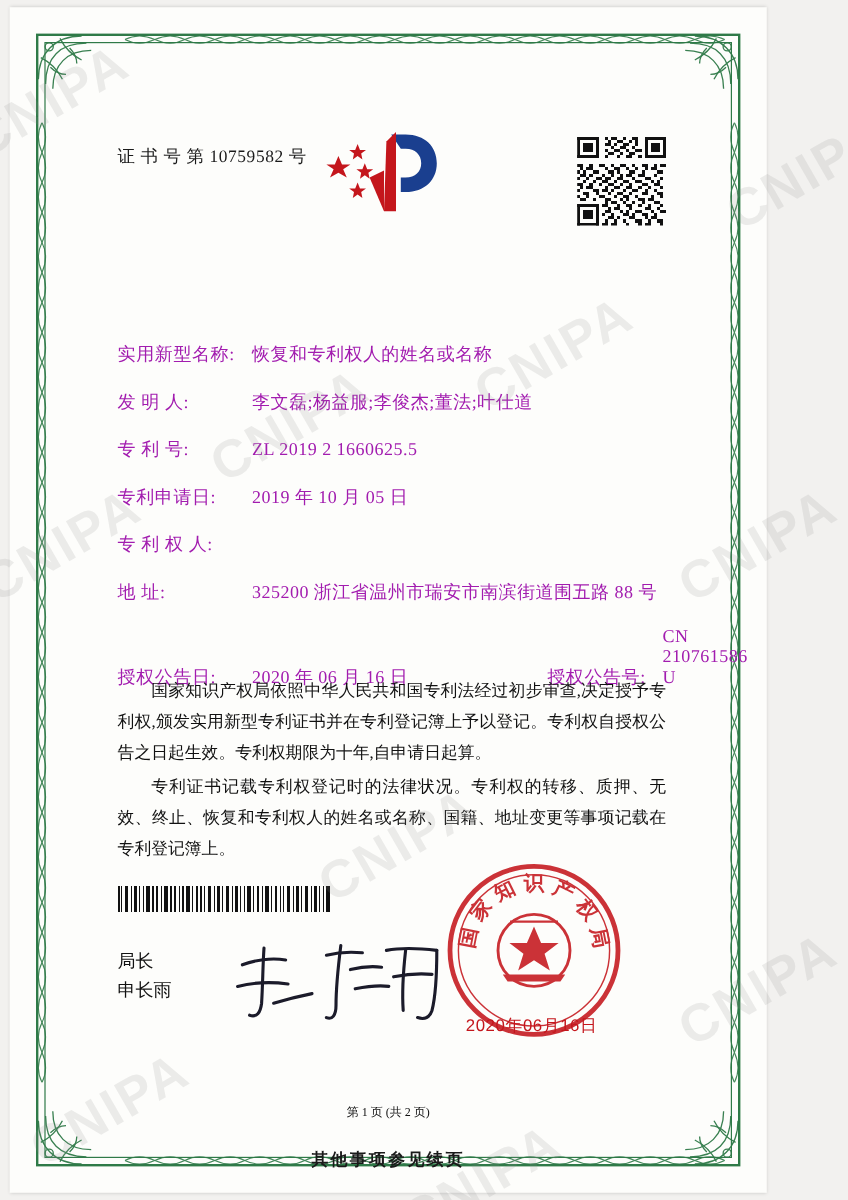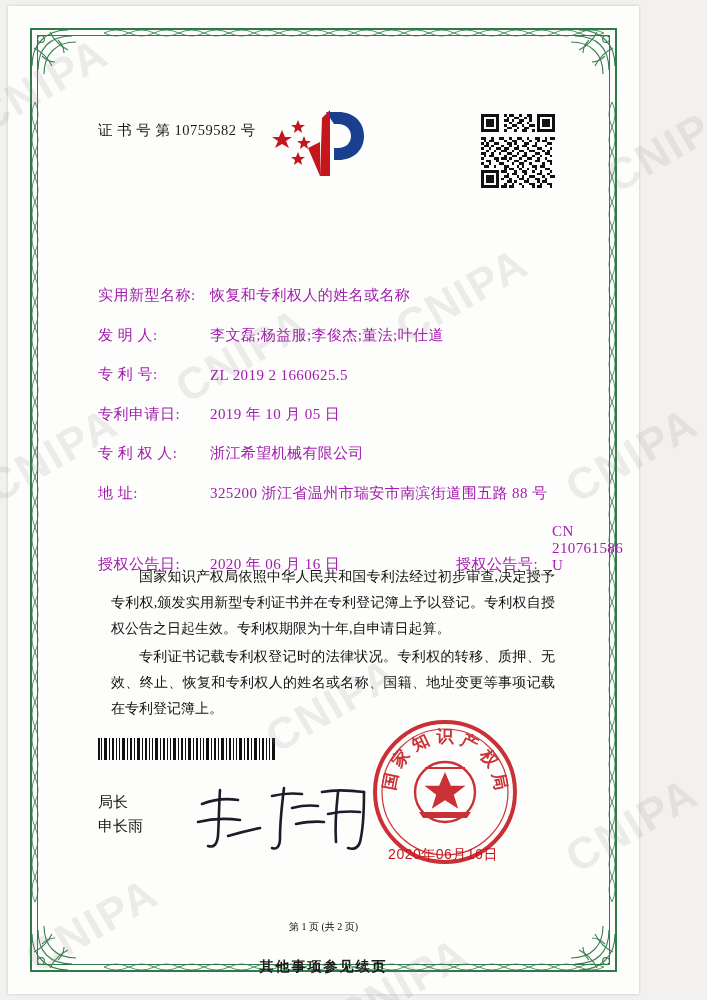--- a/index.html
+++ b/index.html
@@ -165,21 +165,21 @@
     position: absolute;
     left: 30px;
     right: 24px;
     top: 498px;
     font-size: 14px;
     line-height: 26px;
     color: #111;
     text-align: justify;
   }
   .paras p {
-    margin: 0 0 2px 13px;
+    margin: 0 0 2px 0;
     text-indent: 28px;
   }
 
   .barcode {
     position: absolute;
     left: 30px;
     top: 672px;
     height: 22px;
     width: 178px;
   }
@@ -547,21 +547,20 @@
         <div class="fval">ZL 2019 2 1660625.5</div>
       </div>
 
       <div class="frow">
         <div class="flabel">专利申请日:</div>
         <div class="fval">2019 年 10 月 05 日</div>
       </div>
 
       <div class="frow">
         <div class="flabel">专 利 权 人:</div>
-        <div class="fval">浙江希望机械有限公司</div>
       </div>
 
       <div class="frow">
         <div class="flabel">地      址:</div>
         <div class="fval">325200 浙江省温州市瑞安市南滨街道围五路 88 号</div>
       </div>
 
       <div class="frow split">
         <div class="flabel">授权公告日:</div>
         <div class="fval">2020 年 06 月 16 日</div>

